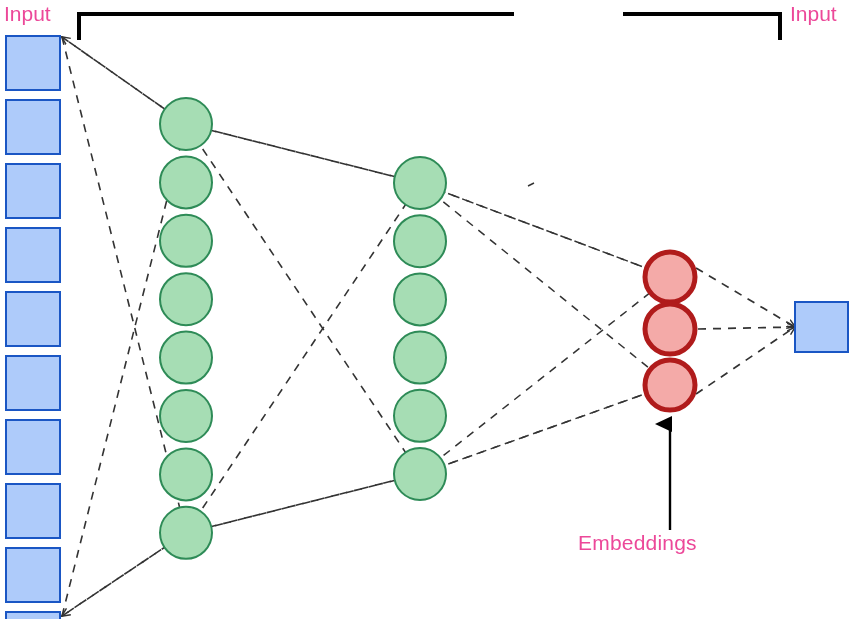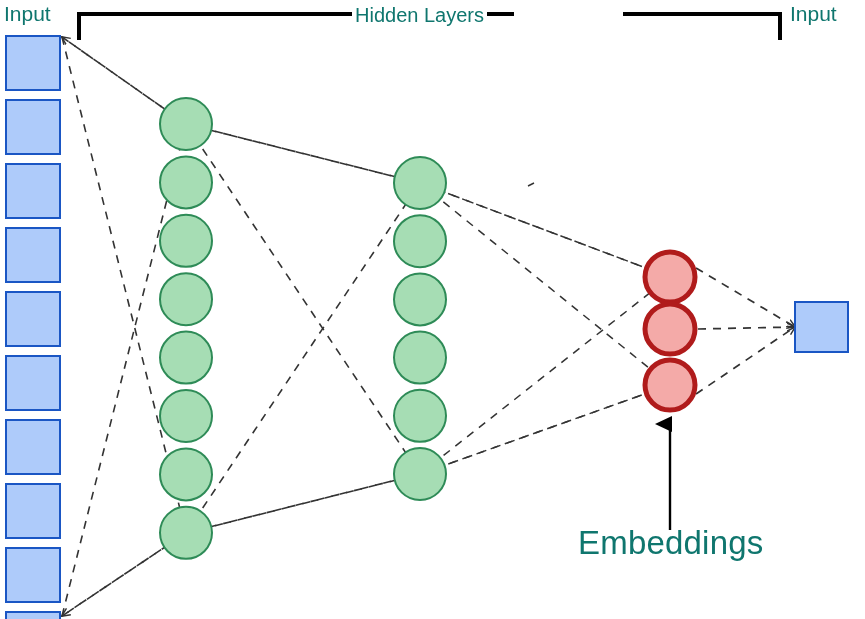--- a/index.html
+++ b/index.html
@@ -21,21 +21,21 @@
   #diagram-svg {
     position: absolute;
     left: 0;
     top: 0;
     width: 865px;
     height: 619px;
   }
   .lbl {
     position: absolute;
     white-space: nowrap;
-    color: #0f766e;
+    color: #ec4899;
     font-family: "Liberation Sans", sans-serif;
   }
   #label-input {
     left: 4px;
     top: 2px;
     font-size: 21px;
     line-height: 24px;
   }
   #label-hidden {
     left: 352px;
@@ -47,21 +47,21 @@
   }
   #label-output {
     left: 790px;
     top: 2px;
     font-size: 21px;
     line-height: 24px;
   }
   #label-embeddings {
     left: 578px;
     top: 524px;
-    font-size: 33px;
+    font-size: 21px;
     line-height: 38px;
     letter-spacing: 0.2px;
   }
 </style>
 </head>
 <body>
 
 <div id="canvas">
 
   <svg id="diagram-svg" viewBox="0 0 865 619">
@@ -155,17 +155,16 @@
     <g>
       <rect x="795" y="302" width="53" height="50" fill="#aecbfa" stroke="#1a56c4" stroke-width="2"></rect>
     </g>
 
     <g>
       <line x1="670" y1="530" x2="670" y2="424" stroke="#000000" stroke-width="2.4" marker-end="url(#solid-arrow)"></line>
     </g>
   </svg>
 
   <div class="lbl" id="label-input">Input</div>
-  <div class="lbl" id="label-hidden">Hidden Layers</div>
   <div class="lbl" id="label-output">Input</div>
   <div class="lbl" id="label-embeddings">Embeddings</div>
 
 </div>
 
 </body></html>

